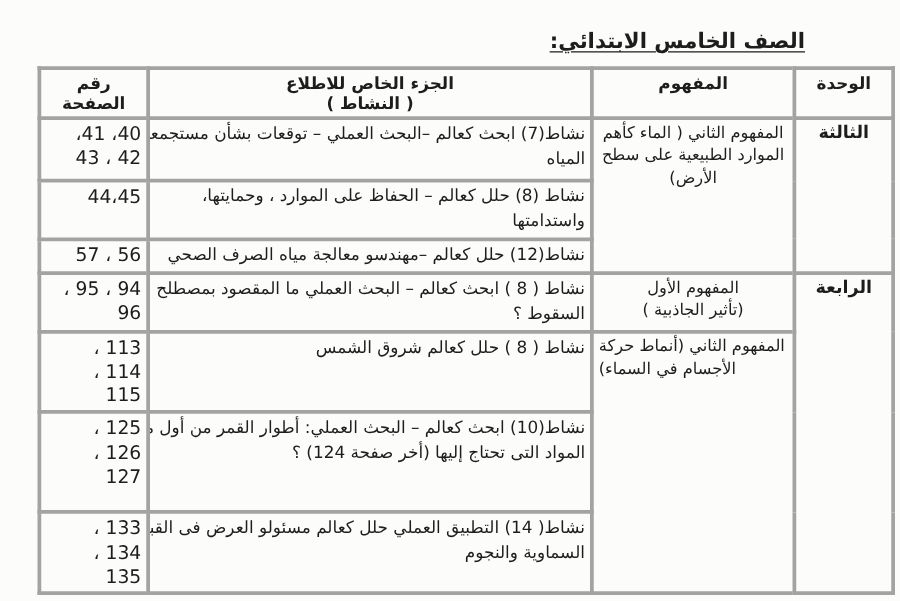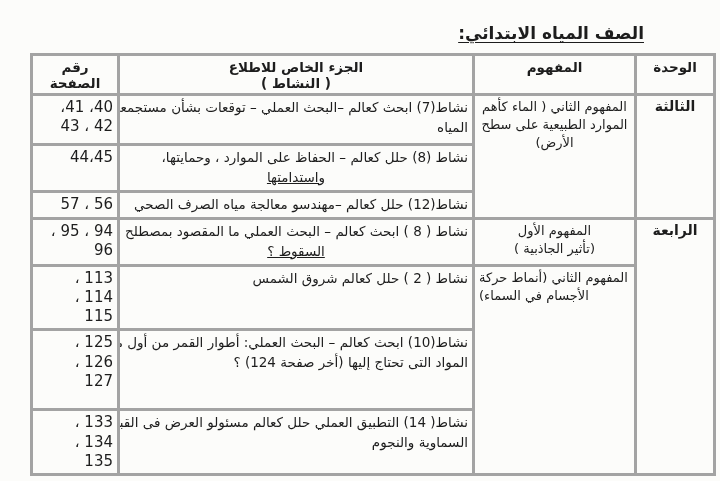--- a/index.html
+++ b/index.html
@@ -37,35 +37,35 @@
   .unit-cell { font-weight:bold; text-align:center; font-size:14px; }
   .v-mid { vertical-align:middle; }
   .v-top { vertical-align:top; padding-top:5px; }
   .concept-cell { font-size:13px; line-height:1.4; white-space:pre; padding-top:3px; }
   .c-center { text-align:center; }
   .c-left   { text-align:center; padding-left:18px; }
   .c-left2  { text-align:left; padding-left:4px; }
   .act-cell { font-size:13.5px; line-height:1.48; padding:2px 6px; }
   .act-line { white-space:nowrap; }
   .al-r { text-align:right; }
-  .al-l { text-align:center;text-decoration:underline; }
+  .al-l { text-align:right; }
   .al-c { text-align:right; }
   .pages-cell {
     font-size:15px; text-align:right; white-space:pre;
     line-height:1.28; padding:3px 9px 2px 2px;
   }
   .footer { margin-top:8px; text-align:center; font-weight:bold; font-size:14.5px; line-height:1.55; }
   .footer div { text-decoration:underline; text-underline-offset:3px; }
 </style>
 </head>
 <body>
 
 <div class="page">
 
-  <div class="title">الصف المياه الابتدائي:</div>
+  <div class="title">الصف الخامس الابتدائي:</div>
 
   <table class="sched">
     <colgroup>
       <col style="width:79px">
         <col style="width:162px">
         <col style="width:355px">
         <col style="width:87px">
     </colgroup>
 
     <tbody>
@@ -114,21 +114,21 @@
         <div class="act-line al-l">السقوط ؟</div>
       </td>
       <td class="pages-cell">94 ، 95 ،
 96</td>
     </tr>
 
     <tr class="r5">
       <td class="concept-cell c-left2" rowspan="3">المفهوم الثاني (أنماط حركة
 الأجسام في السماء)</td>
       <td class="act-cell">
-        <div class="act-line al-r">نشاط ( 2 ) حلل كعالم شروق الشمس</div>
+        <div class="act-line al-r">نشاط ( 8 ) حلل كعالم شروق الشمس</div>
       </td>
       <td class="pages-cell">113 ،
 114 ،
 115</td>
     </tr>
 
     <tr class="r6">
       <td class="act-cell">
         <div class="act-line al-r">نشاط(10) ابحث كعالم – البحث العملي: أطوار القمر من أول ما</div>
         <div class="act-line al-r">المواد التى تحتاج إليها (أخر صفحة 124) ؟</div>

